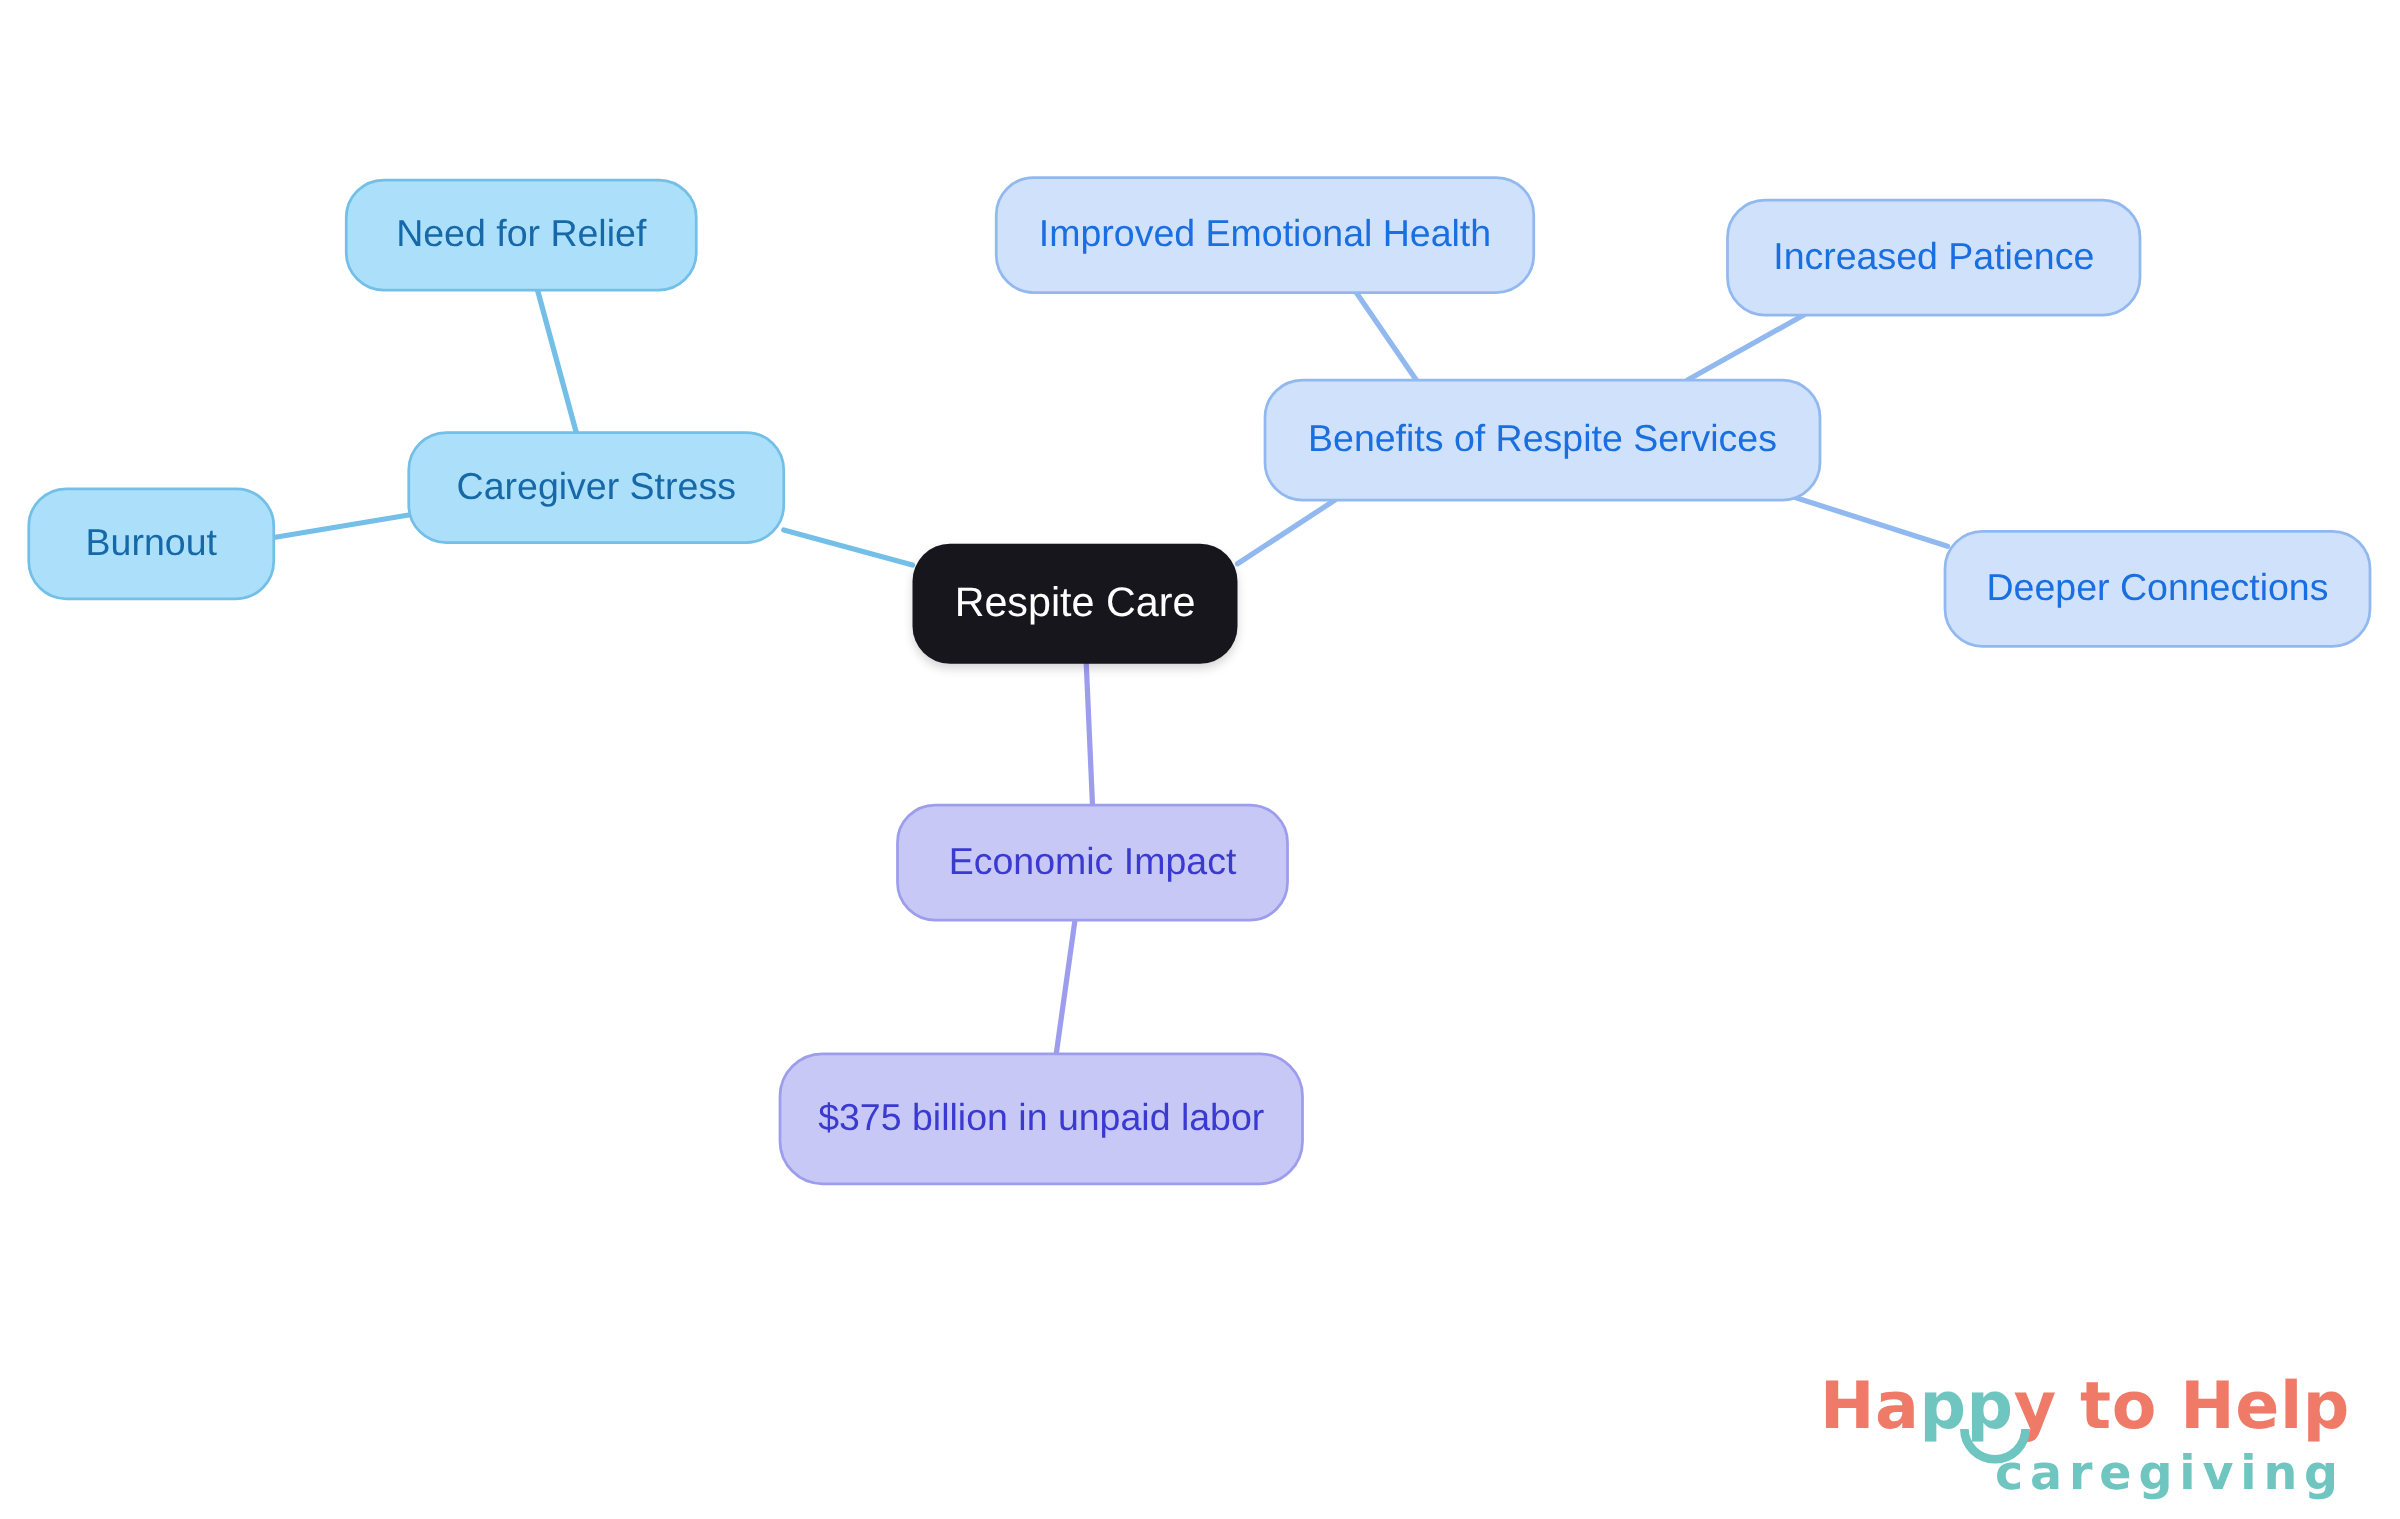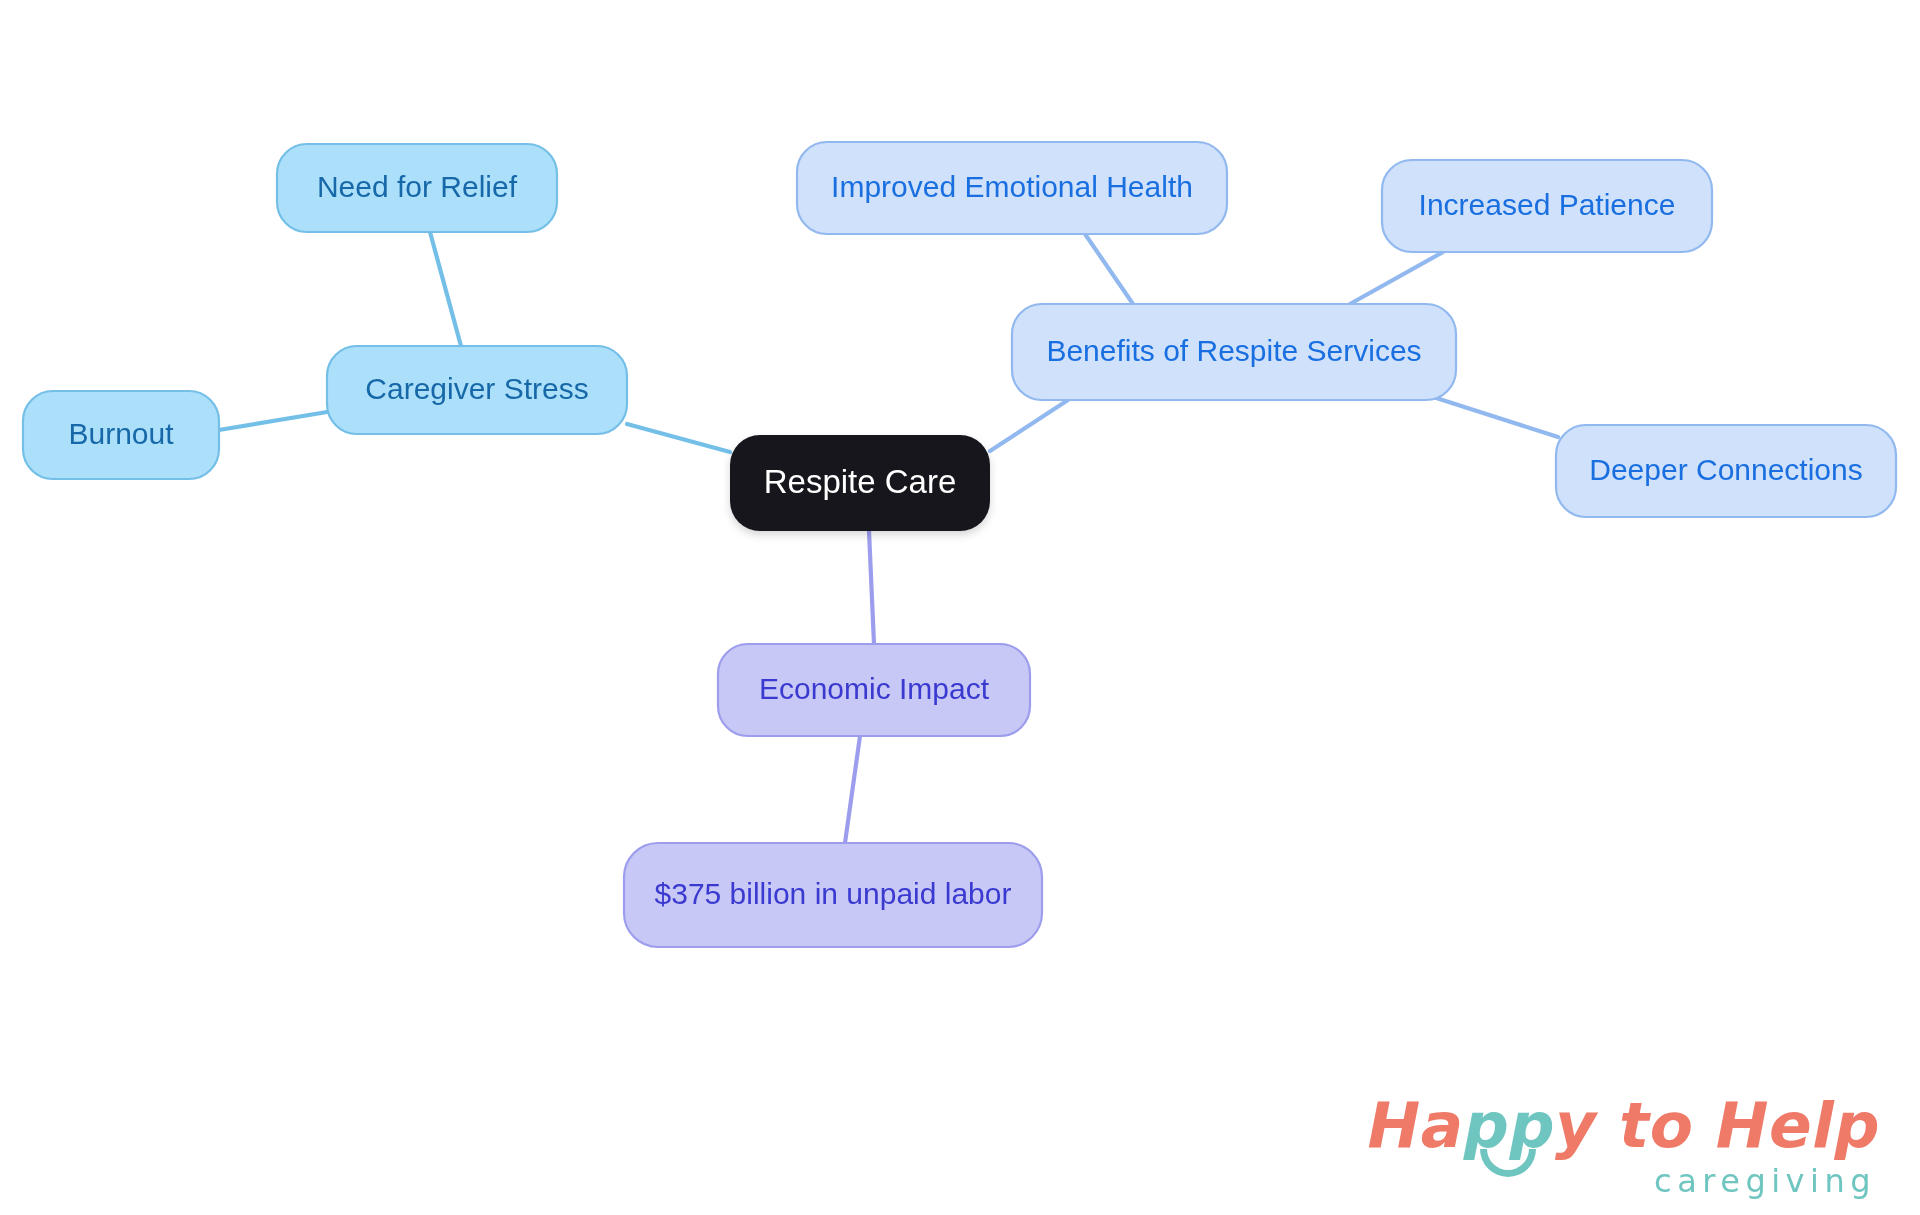--- a/index.html
+++ b/index.html
@@ -39,42 +39,41 @@
     position: absolute;
     right: 40px;
     bottom: 18px;
     text-align: right;
     line-height: 1;
     user-select: none;
   }
   .brand-main {
     font-family: "DejaVu Sans", sans-serif;
     font-weight: 700;
-    font-size: 63px;
+    font-size: 52px;
     letter-spacing: 0.5px;
     white-space: nowrap;
     position: relative;
     display: block;
-    font-style: italic;
   }
   .brand-smile {
     position: absolute;
     left: 112px;
     bottom: -20px;
     width: 56px;
     height: 28px;
     border: 7px solid;
     border-top: none;
     border-radius: 0 0 56px 56px;
     box-sizing: border-box;
   }
   .brand-sub {
     font-family: "DejaVu Sans", sans-serif;
-    font-weight: 400;
-    font-size: 32px;
+    font-weight: 700;
+    font-size: 38px;
     letter-spacing: 5.5px;
     display: block;
     margin-top: 8px;
     margin-right: 4px;
   }
 </style>
 </head>
 <body>
 
 <svg id="mindmap-canvas" viewBox="0 0 1920 1215" xmlns="http://www.w3.org/2000/svg">

